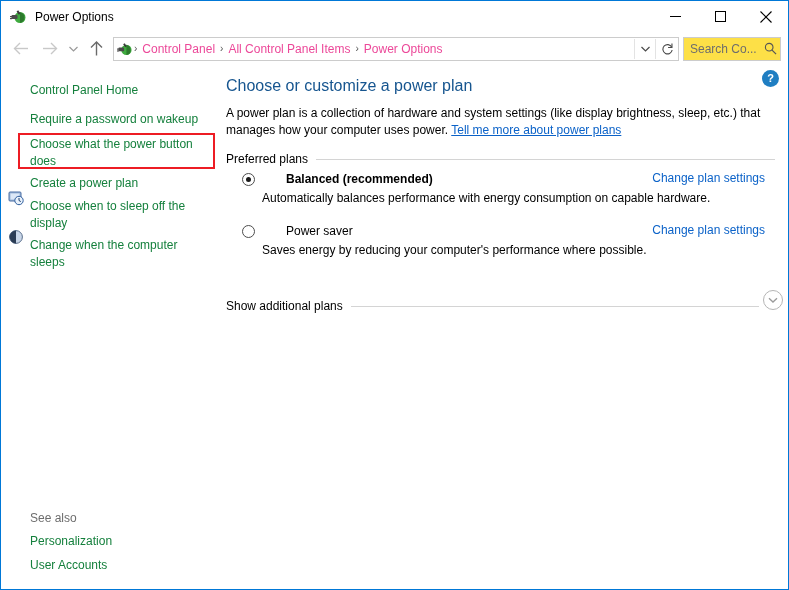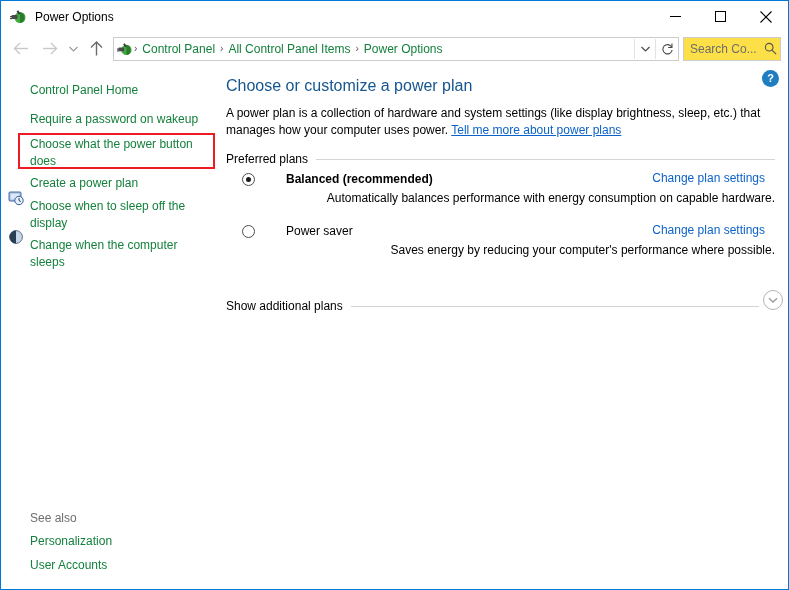--- a/index.html
+++ b/index.html
@@ -104,21 +104,21 @@
   }
   .crumbs {
     display: flex;
     align-items: center;
     flex: 1 1 auto;
     overflow: hidden;
     white-space: nowrap;
   }
   .crumb {
     font-size: 12px;
-    color: #15803d;
+    color: #ec4899;
     padding: 0 4px;
     line-height: 20px;
   }
   .crumb-sep {
     color: #555555;
     font-size: 10px;
     padding: 0 1px;
     line-height: 20px;
   }
   .addr-dropdown {
@@ -313,21 +313,20 @@
     color: #0b62c8;
     white-space: nowrap;
     cursor: default;
   }
   .plan-desc {
     margin-left: 20px;
     margin-top: 3px;
     font-size: 12px;
     color: #000000;
     line-height: 16px;
-    text-align: right;
   }
   .expand-circle {
     position: absolute;
     right: 5px;
     top: 0;
     width: 20px;
     height: 20px;
     border-radius: 50%;
     border: 1px solid #b5b5b5;
     box-sizing: border-box;

